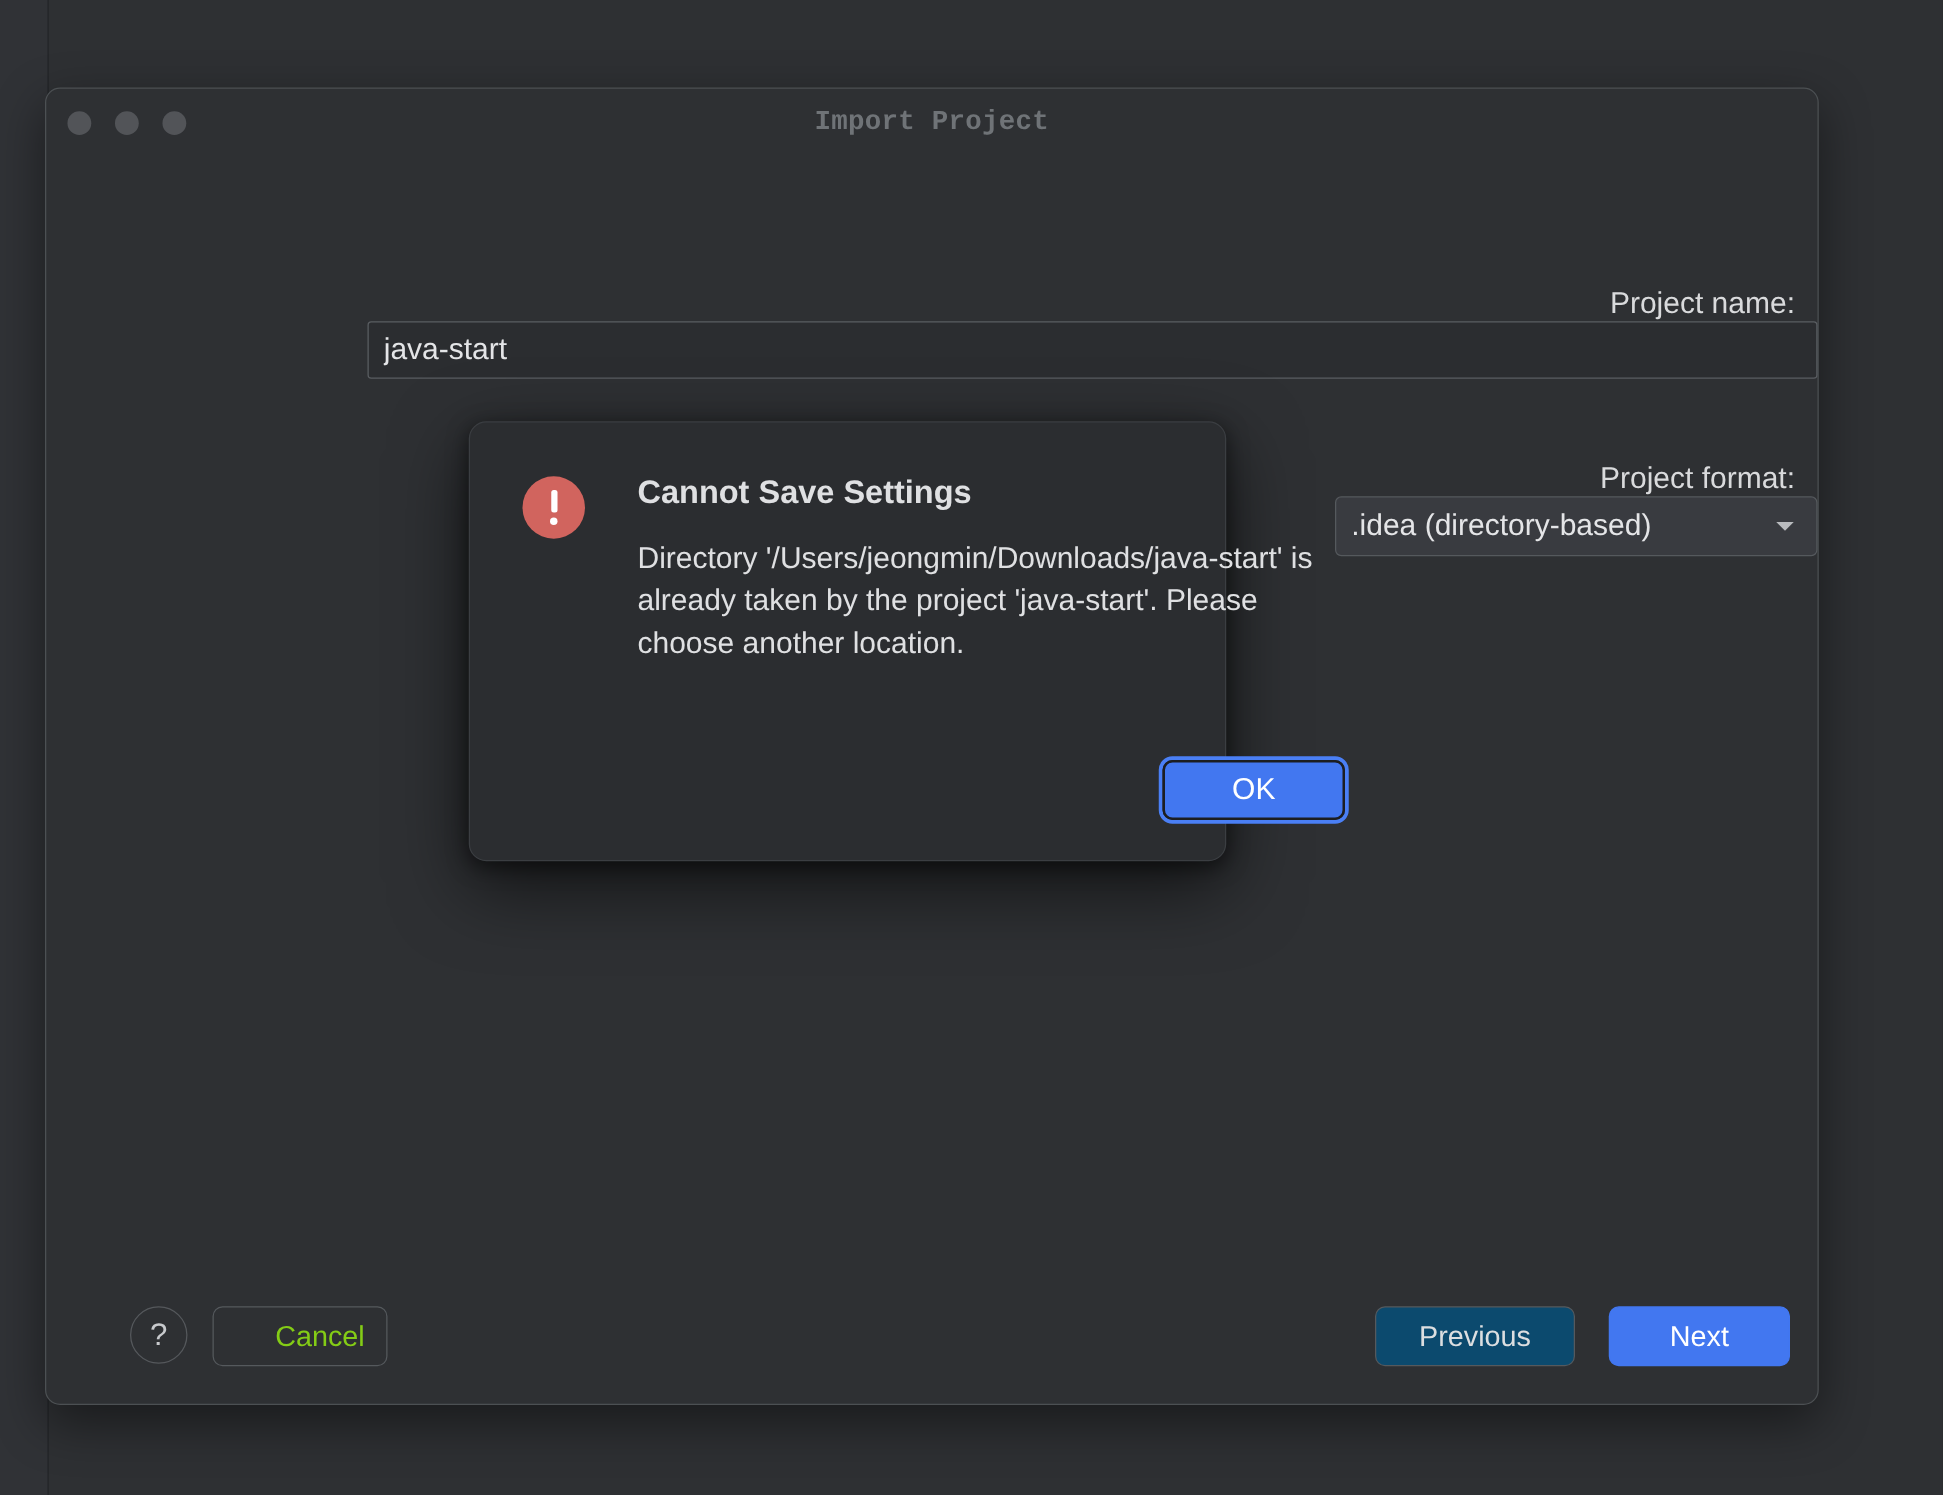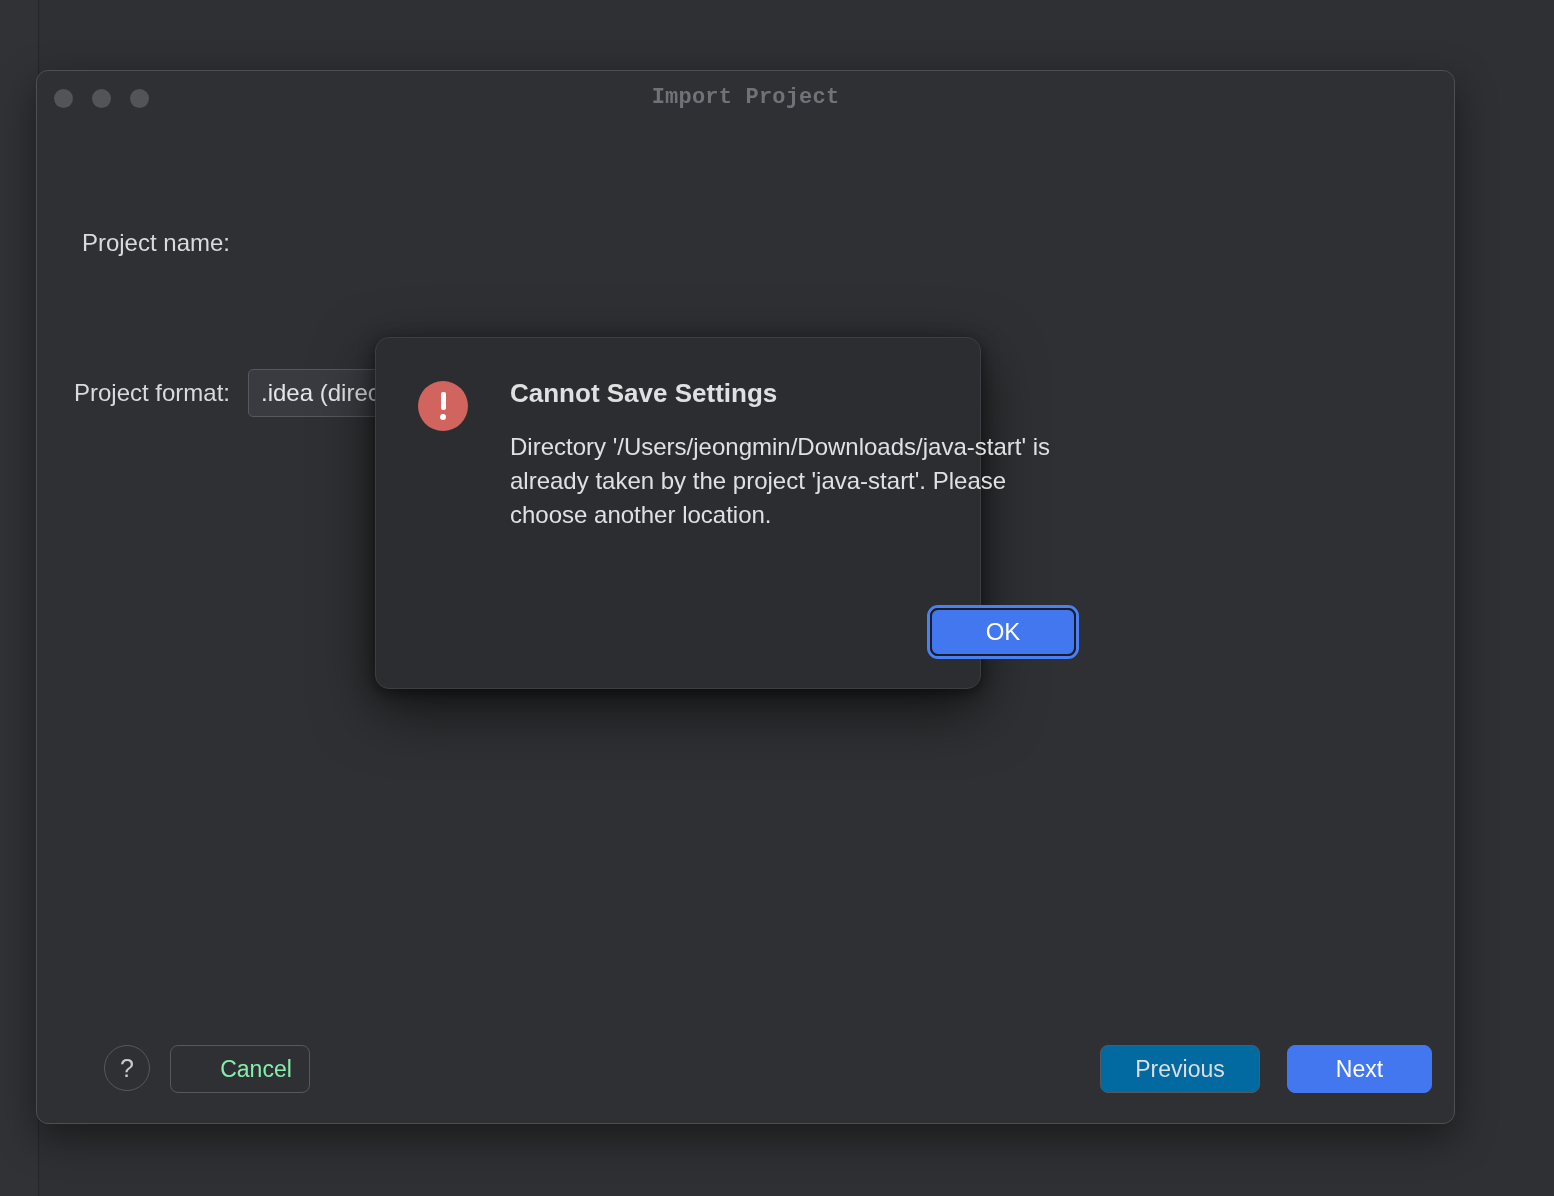--- a/index.html
+++ b/index.html
@@ -89,21 +89,22 @@
     left: 0;
     top: 58px;
     right: 0;
     bottom: 0;
   }
   .form-row {
     position: absolute;
     left: 0;
     right: 0;
     display: flex;
-    align-items: center;
+    align-items: flex-end;
+    flex-direction: column;
   }
   #row-name   { top: 100px; }
   #row-loc    { top: 170px; }
   #row-format { top: 240px; }
 
   .form-label {
     width: 211px;
     text-align: right;
     padding-right: 18px;
     box-sizing: border-box;
@@ -206,29 +207,29 @@
     box-sizing: border-box;
     cursor: default;
   }
   #cancel-button {
     position: absolute;
     left: 133px;
     top: 0;
     width: 140px;
     background: #2e3033;
     border: 1px solid #55595d;
-    color: #86efac;
+    color: #84cc16;
     padding-left: 32px;
   }
   #previous-button {
     position: absolute;
     right: 194px;
     top: 0;
     width: 160px;
-    background: #0369a1;
+    background: #0c4a6e;
     border: 1px solid #55595d;
     color: #dcdee0;
   }
   #next-button {
     position: absolute;
     right: 22px;
     top: 0;
     width: 145px;
     background: #4277f0;
     border: 1px solid #4277f0;
@@ -336,20 +337,21 @@
       <div class="traffic-dot"></div>
       <div class="traffic-dot"></div>
     </div>
     <div id="window-title">Import Project</div>
   </div>
 
   <div id="form-area">
 
     <div class="form-row" id="row-name">
       <div class="form-label">Project name:</div>
+      <input class="text-field" id="project-name-input" type="text" value="java-start" style="">
     </div>
 
 
     <div class="form-row" id="row-format">
       <div class="form-label">Project format:</div>
       <div id="project-format-combo">
         <span>.idea (directory-based)</span>
         <span id="combo-chevron"></span>
       </div>
     </div>

